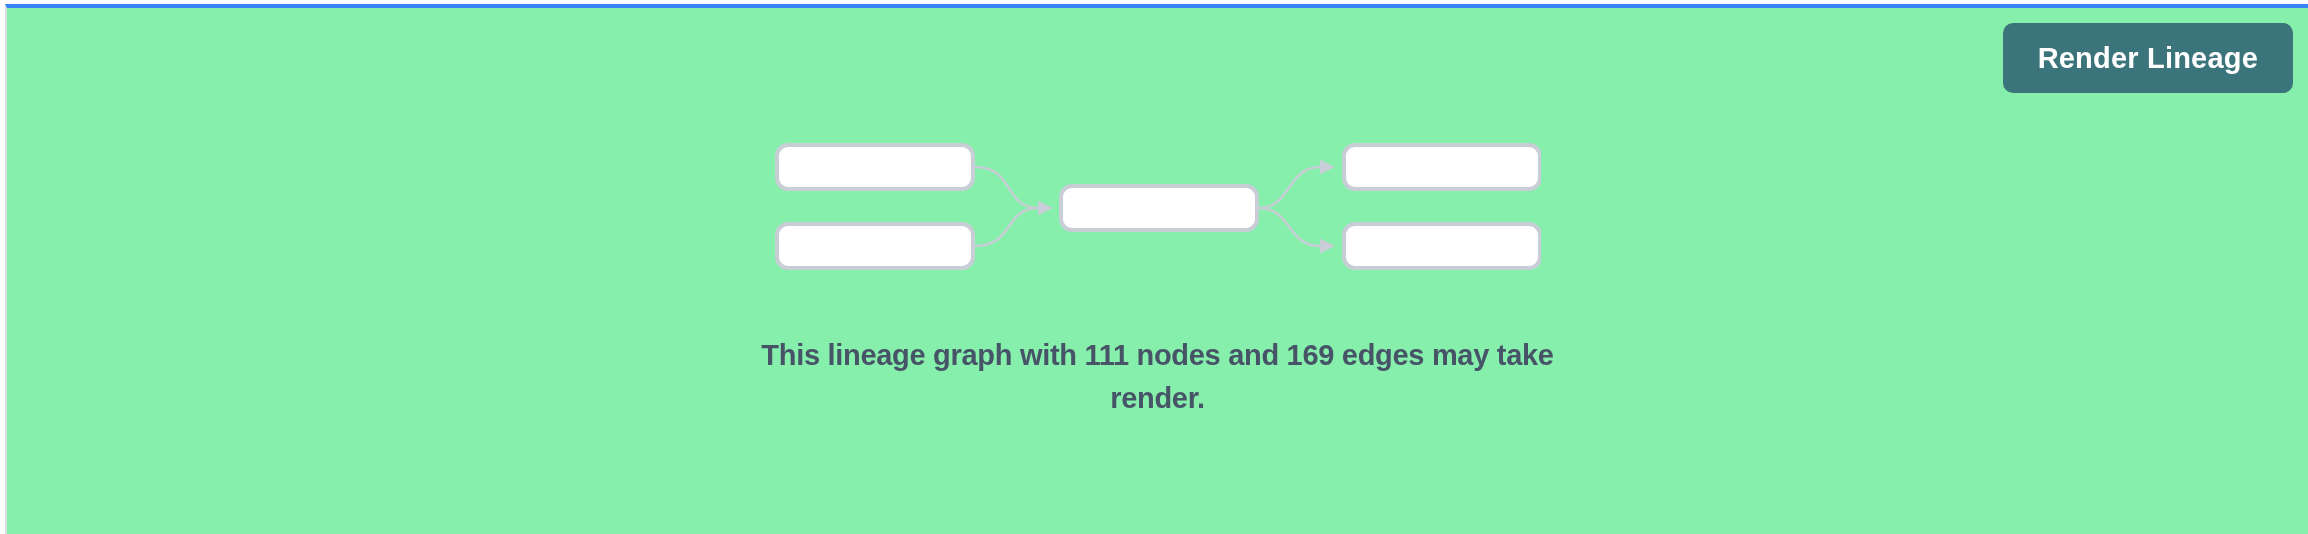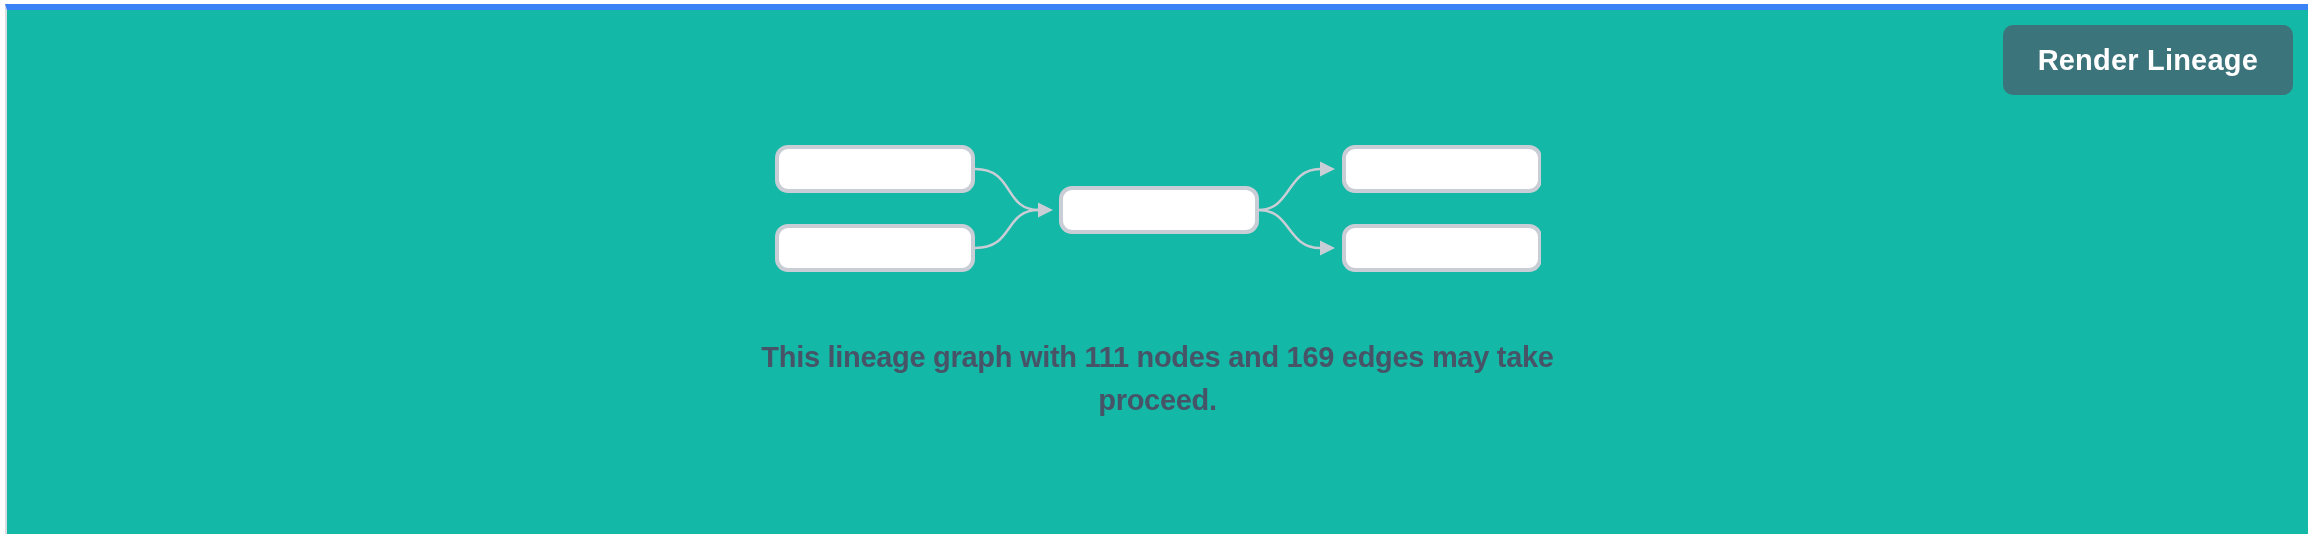--- a/index.html
+++ b/index.html
@@ -14,22 +14,22 @@
     height: 534px;
     background: #ffffff;
     overflow: hidden;
   }
   .panel {
     position: absolute;
     top: 4px;
     left: 5px;
     right: 0;
     bottom: 0;
-    background: #14b8a6;
-    border-top: 6px solid #3b82f6;
+    background: #86efac;
+    border-top: 4px solid #3b82f6;
     border-left: 2px solid #dbdce0;
     box-sizing: border-box;
   }
   .render-btn {
     position: absolute;
     top: 15px;
     right: 15px;
     height: 70px;
     padding: 0 35px;
     background: #3c747b;
@@ -94,18 +94,18 @@
         </g>
         <g fill="#c9cdd5" stroke="none">
           <polygon points="263,57.5 278,65 263,72.5"></polygon>
           <polygon points="545,16.5 560,24 545,31.5"></polygon>
           <polygon points="545,95.5 560,103 545,110.5"></polygon>
         </g>
       </svg>
 
       <div class="message">
         <div class="line">This lineage graph with 111 nodes and 169 edges may take</div>
-        <div class="line">proceed.</div>
+        <div class="line">render.</div>
       </div>
 
     </div>
   </div>
 </div>
 
 </body></html>

